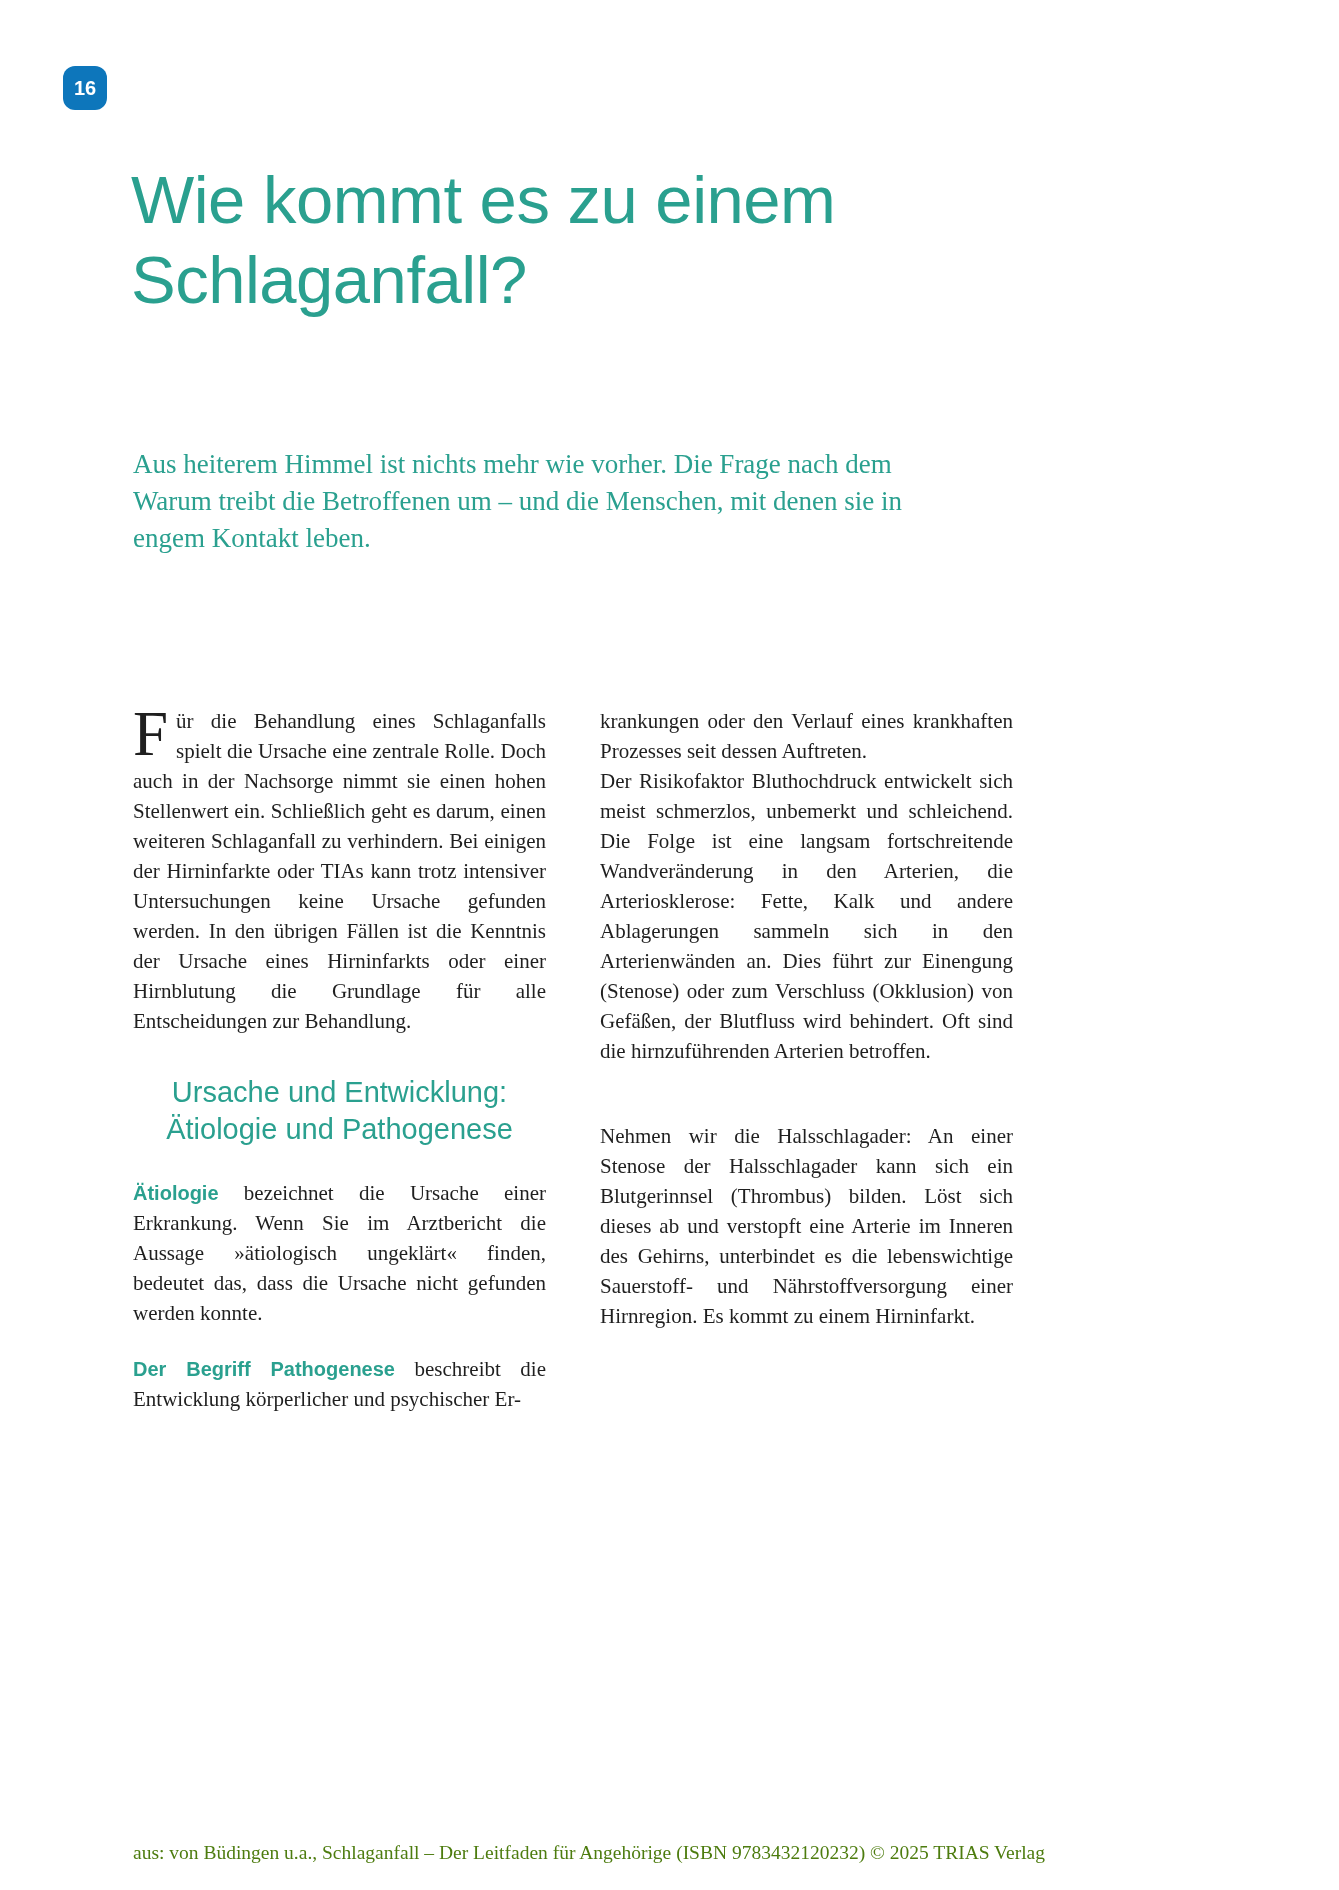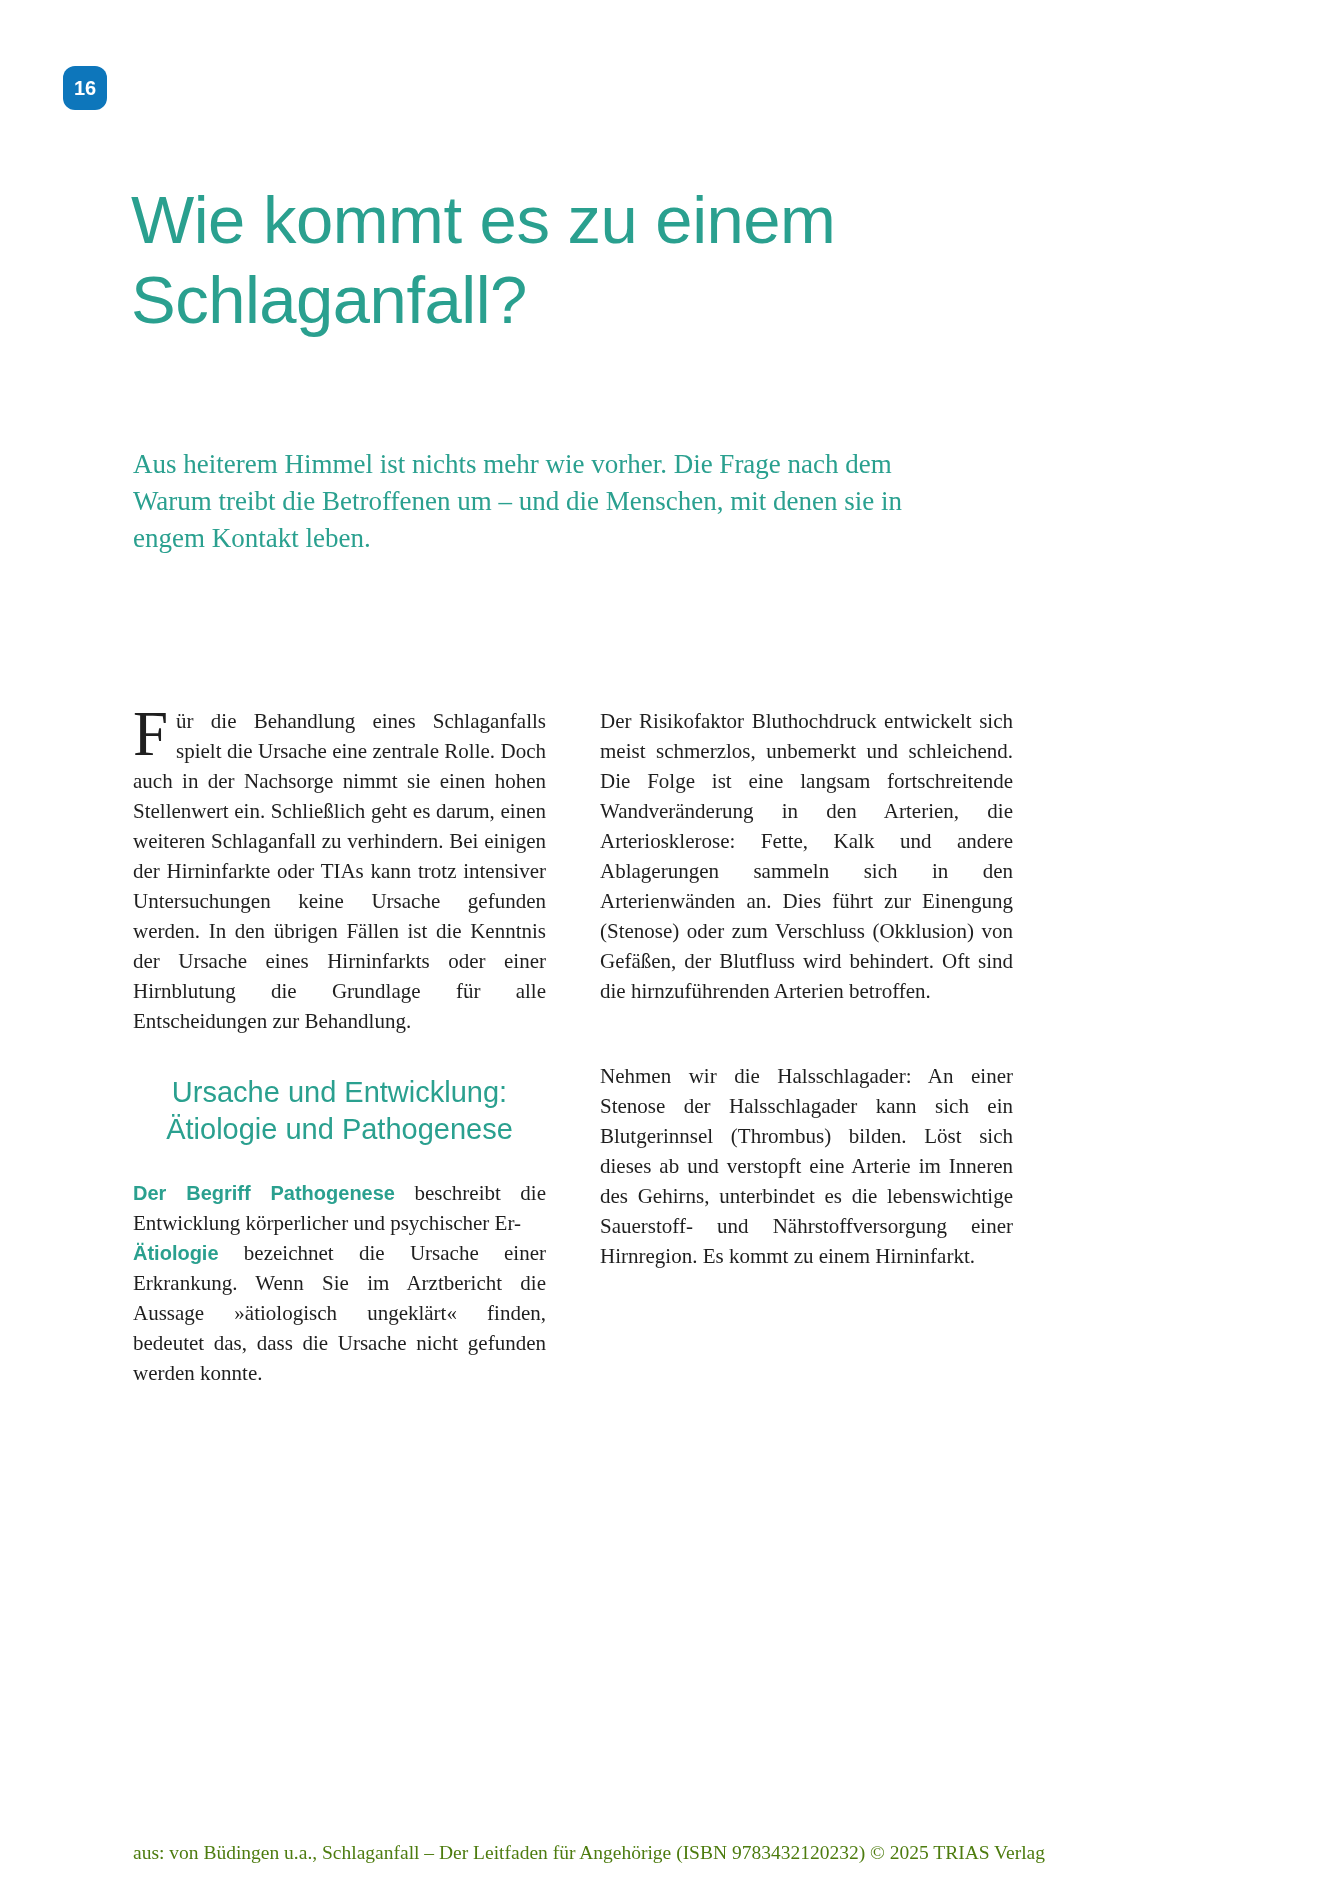--- a/index.html
+++ b/index.html
@@ -18,21 +18,21 @@
     position:absolute; left:63px; top:66px;
     width:44px; height:44px;
     background:var(--badge, #0d76bb);
     border-radius:12px;
     display:flex; align-items:center; justify-content:center;
     color:#ffffff;
     font-family:"Liberation Sans", sans-serif;
     font-size:20px; font-weight:700;
   }
   .title {
-    position:absolute; left:131px; top:180px; width:1000px;
+    position:absolute; left:131px; top:160px; width:1000px;
     font-family:"Liberation Sans", sans-serif;
     font-weight:400;
     font-size:67px; line-height:80px;
     letter-spacing:-0.5px;
     color:var(--accent, #2aa08f);
     white-space:pre-line;
   }
   .intro {
     position:absolute; left:133px; top:446px; width:900px;
     font-family:Liberation Serif, serif;
@@ -106,30 +106,31 @@
   <div class="columns">
 
     <div class="col">
       <p class="body-p">
         <span class="dropcap">F</span><span>ür die Behandlung eines Schlaganfalls spielt die Ursache eine zentrale Rolle. Doch auch in der Nachsorge nimmt sie einen hohen Stellenwert ein. Schließlich geht es darum, einen weiteren Schlaganfall zu verhindern. Bei einigen der Hirninfarkte oder TIAs kann trotz intensiver Untersuchungen keine Ursache gefunden werden. In den übrigen Fällen ist die Kenntnis der Ursache eines Hirninfarkts oder einer Hirnblutung die Grundlage für alle Entscheidungen zur Behandlung.</span>
       </p>
 
       <h2 class="section-heading">Ursache und Entwicklung:
 Ätiologie und Pathogenese</h2>
 
+      <p class="body-p">
+        <span class="lead">Ätiologie</span><span>  bezeichnet die Ursache einer Erkrankung. Wenn Sie im Arztbericht die Aussage »ätiologisch ungeklärt« finden, bedeutet das, dass die Ursache nicht gefunden werden konnte.</span>
+      </p>
+
       <p class="body-p para-gap">
         <span class="lead">Der Begriff Pathogenese</span><span>  beschreibt die Entwicklung körperlicher und psychischer Er-</span>
-      </p>
-
-      <p class="body-p">
-        <span class="lead">Ätiologie</span><span>  bezeichnet die Ursache einer Erkrankung. Wenn Sie im Arztbericht die Aussage »ätiologisch ungeklärt« finden, bedeutet das, dass die Ursache nicht gefunden werden konnte.</span>
       </p>
     </div>
 
     <div class="col">
+      <p class="body-p">krankungen oder den Verlauf eines krankhaften Prozesses seit dessen Auftreten.</p>
 
 
       <p class="body-p">Der Risikofaktor Bluthochdruck entwickelt sich meist schmerzlos, unbemerkt und schleichend. Die Folge ist eine langsam fortschreitende Wandveränderung in den Arterien, die Arteriosklerose: Fette, Kalk und andere Ablagerungen sammeln sich in den Arterienwänden an. Dies führt zur Einengung (Stenose) oder zum Verschluss (Okklusion) von Gefäßen, der Blutfluss wird behindert. Oft sind die hirnzuführenden Arterien betroffen.</p>
 
       <p class="body-p gap-lg">Nehmen wir die Halsschlagader: An einer Stenose der Halsschlagader kann sich ein Blutgerinnsel (Thrombus) bilden. Löst sich dieses ab und verstopft eine Arterie im Inneren des Gehirns, unterbindet es die lebenswichtige Sauerstoff- und Nährstoffversorgung einer Hirnregion. Es kommt zu einem Hirninfarkt.</p>
     </div>
 
   </div>
 
   <p class="footer">aus: von Büdingen u.a., Schlaganfall – Der Leitfaden für Angehörige (ISBN 9783432120232) © 2025 TRIAS Verlag</p>

